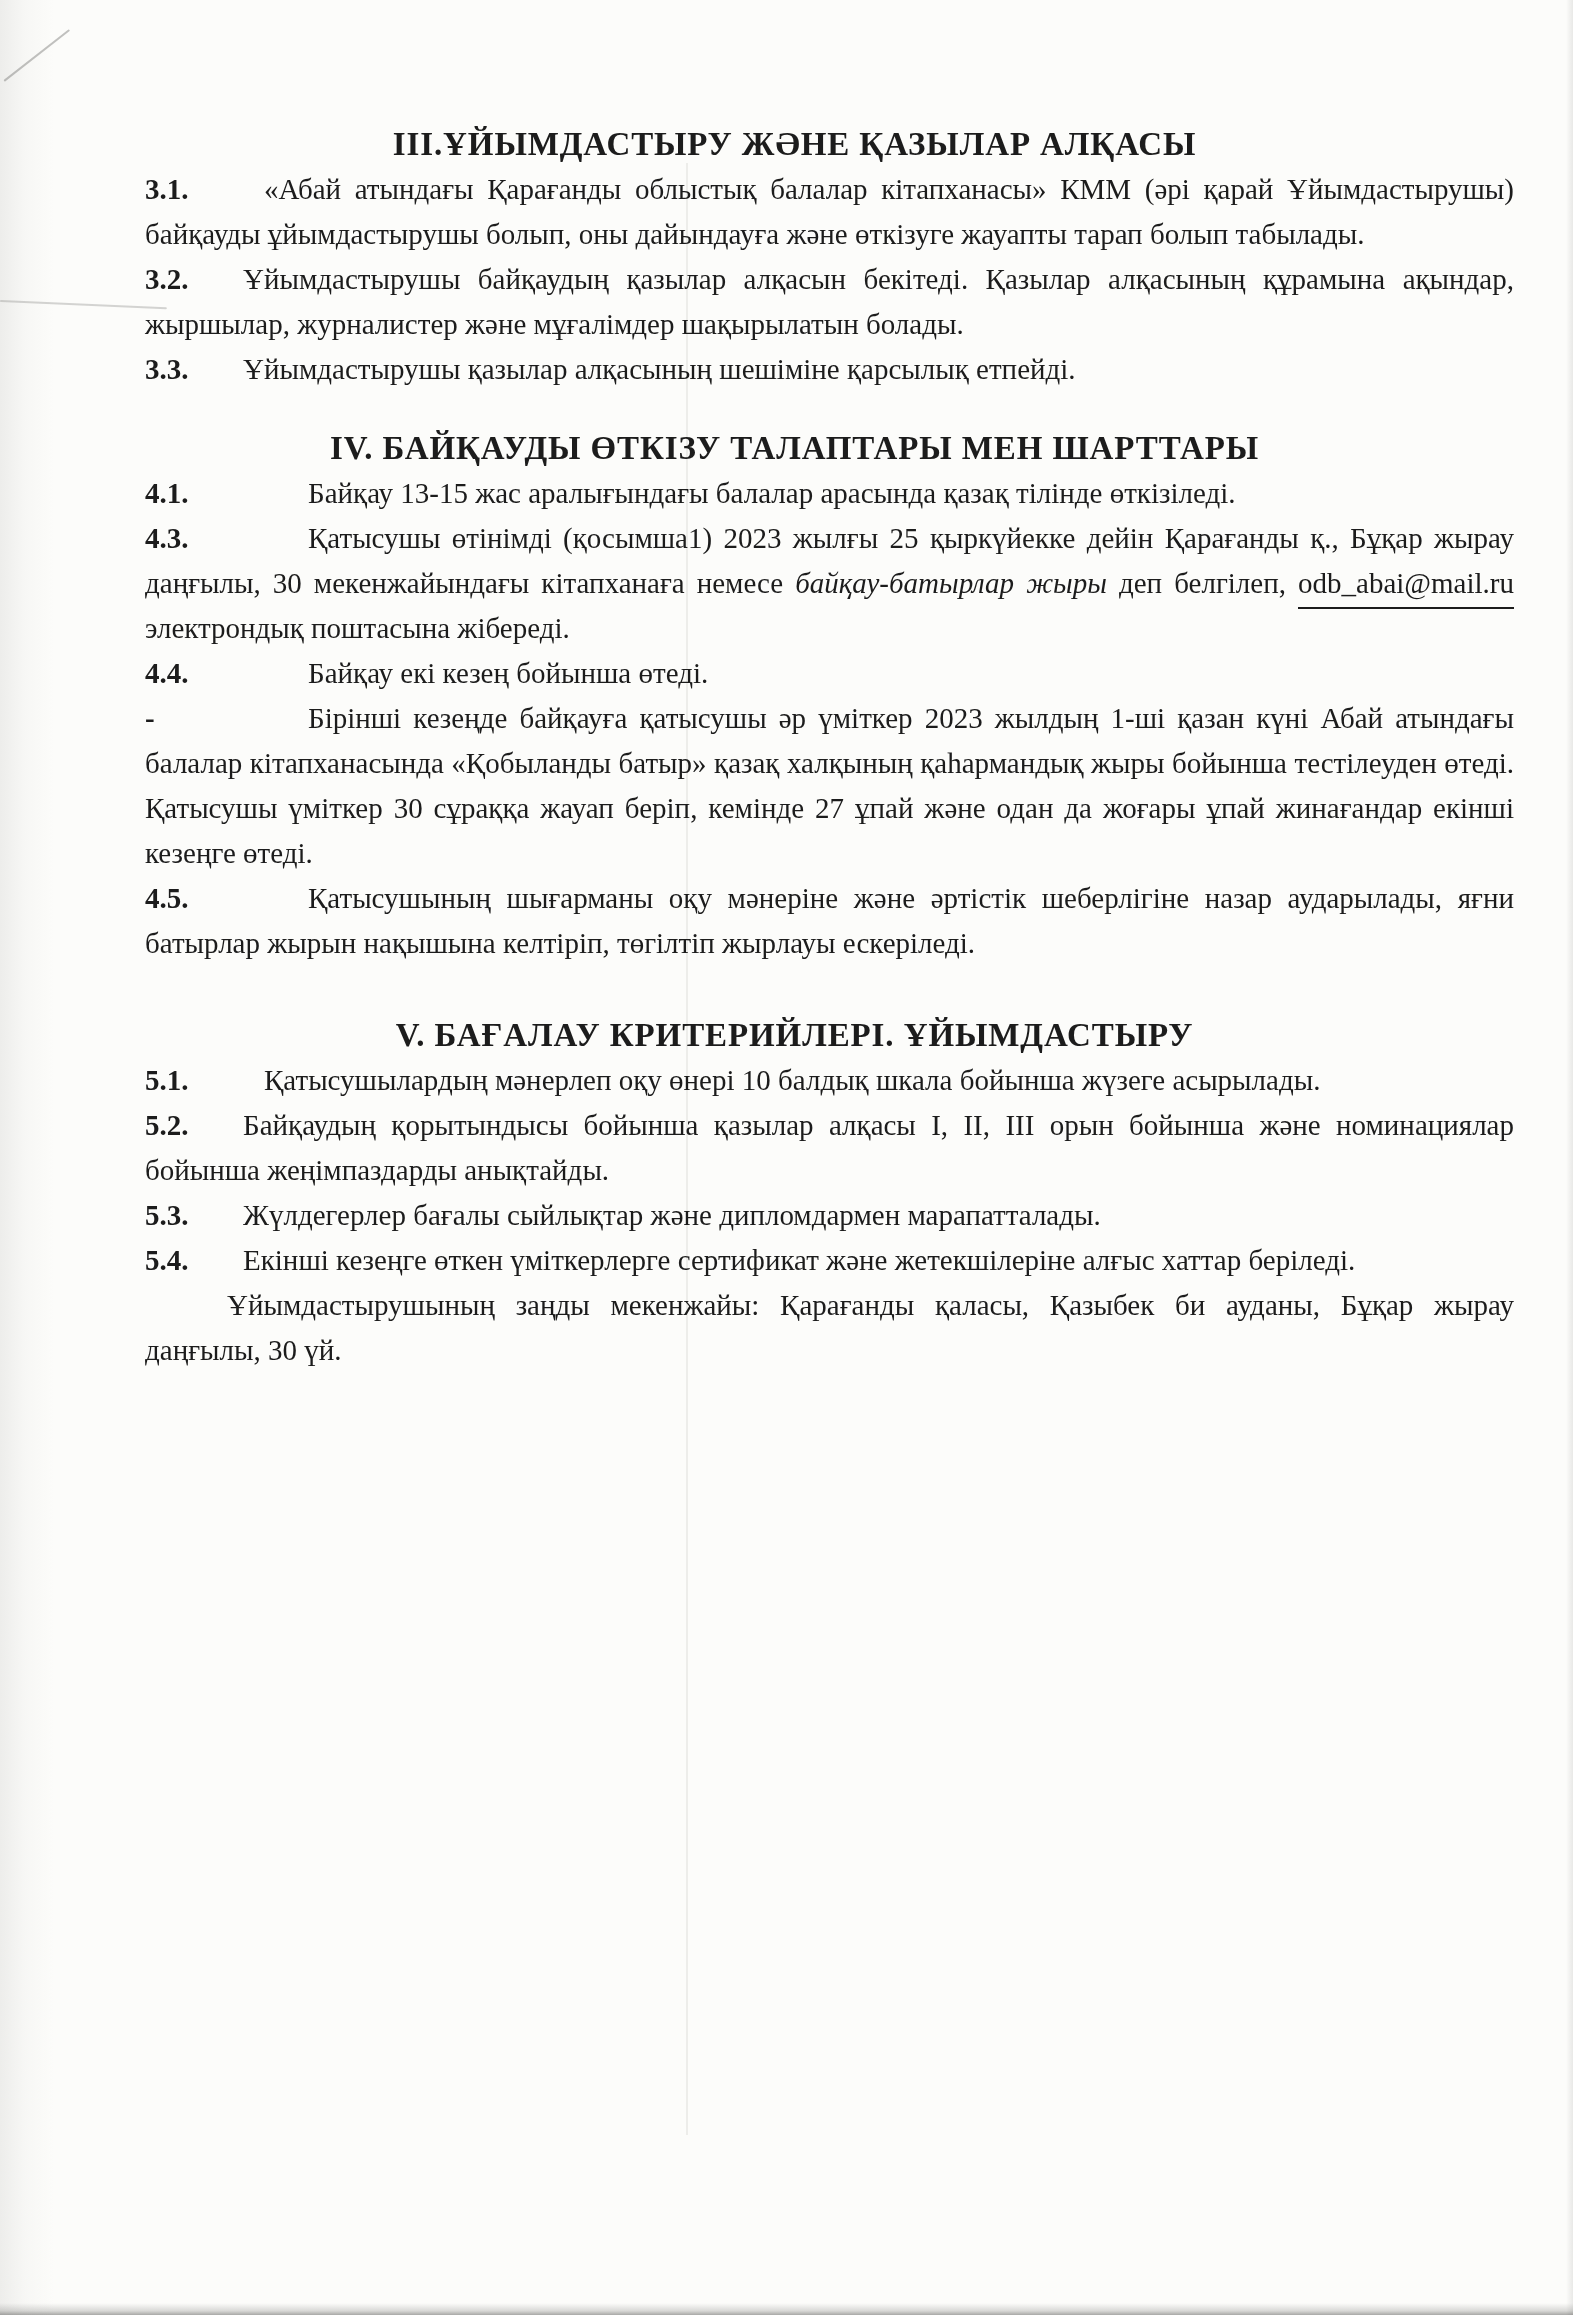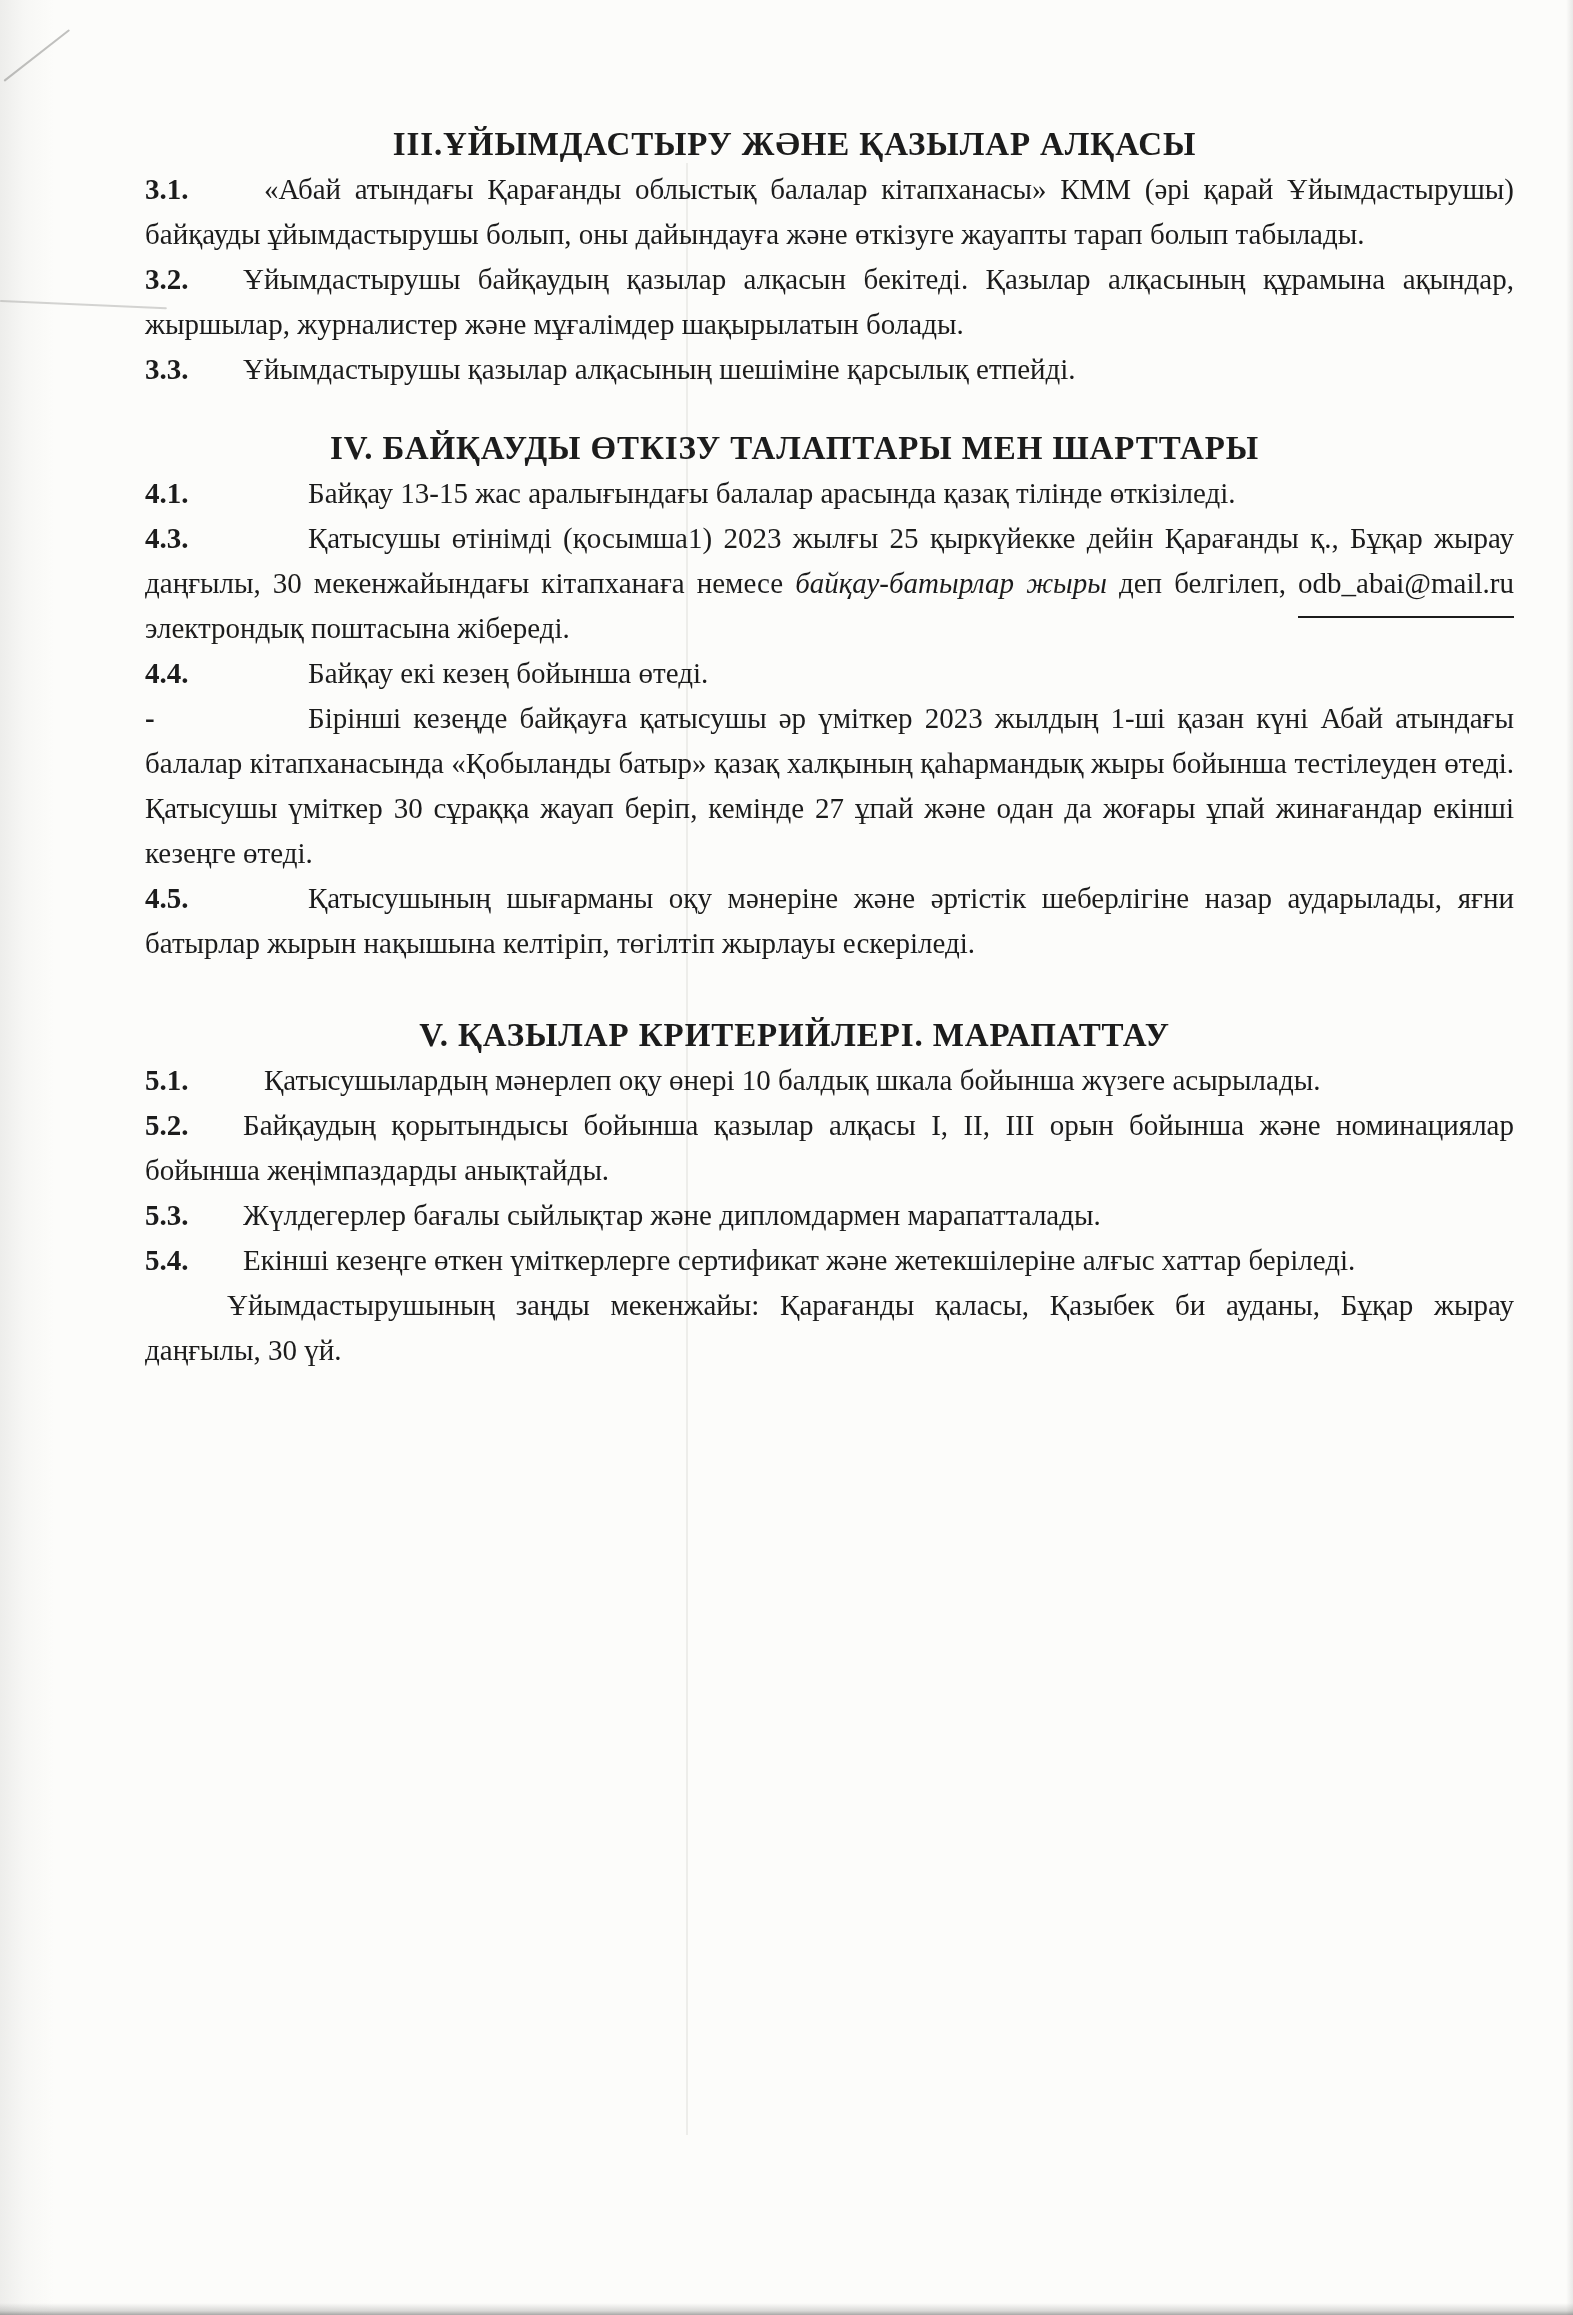--- a/index.html
+++ b/index.html
@@ -61,21 +61,21 @@
   .tab-sm { width: 98px; }
   .tab-md { width: 119px; }
   .tab-lg { width: 163px; }
   .num.dash { font-weight: normal; }
   .mt-58 { margin-top: 52px; }
   .mt-52 { margin-top: 47px; }
   .mt-45 { margin-top: 41px; }
   .mt-8  { margin-top: 7.2px; }
   .mt-55 { margin-top: 50px; }
   .bi { font-weight: normal; font-style: italic; }
-  .email { border-bottom: 2.7px solid #1c1c1c; padding-bottom: 17px; }
+  .email { border-bottom: 2.7px solid #1c1c1c; padding-bottom: 8px; }
   .address { text-indent: 82px; }
 </style>
 </head>
 <body>
 
 <div class="scan">
   <div class="crease-1"></div>
   <div class="crease-2"></div>
   <div class="streak"></div>
 
@@ -96,21 +96,21 @@
 
     <p class="para mt-8"><span class="num tab-lg">4.3.</span><span>Қатысушы өтінімді (қосымша1) 2023 жылғы 25 қыркүйекке дейін Қарағанды қ., Бұқар жырау даңғылы, 30 мекенжайындағы кітапханаға немесе</span> <span class="bi">байқау-батырлар жыры</span> <span>деп белгілеп,</span> <span class="email">odb_abai@mail.ru</span> <span>электрондық поштасына жібереді.</span></p>
 
     <p class="para"><span class="num tab-lg">4.4.</span><span>Байқау екі кезең бойынша өтеді.</span></p>
 
     <p class="para"><span class="num dash tab-lg">-</span><span>Бірінші кезеңде байқауға қатысушы әр үміткер 2023 жылдың 1-ші қазан күні Абай атындағы балалар кітапханасында «Қобыланды батыр» қазақ халқының қаһармандық жыры бойынша тестілеуден өтеді. Қатысушы үміткер 30 сұраққа жауап беріп, кемінде 27 ұпай және одан да жоғары ұпай жинағандар екінші кезеңге өтеді.</span></p>
 
 
     <p class="para"><span class="num tab-lg">4.5.</span><span>Қатысушының шығарманы оқу мәнеріне және әртістік шеберлігіне назар аударылады, яғни батырлар жырын нақышына келтіріп, төгілтіп жырлауы ескеріледі.</span></p>
 
-    <h2 class="heading h5">V. ҚАЗЫЛАР КРИТЕРИЙЛЕРІ. МАРАПАТТАУ</h2>
+    <h2 class="heading h5">V. БАҒАЛАУ КРИТЕРИЙЛЕРІ. ҰЙЫМДАСТЫРУ</h2>
 
     <p class="para mt-45"><span class="num tab-md">5.1.</span><span>Қатысушылардың мәнерлеп оқу өнері 10 балдық шкала бойынша жүзеге асырылады.</span></p>
 
     <p class="para"><span class="num tab-sm">5.2.</span><span>Байқаудың қорытындысы бойынша қазылар алқасы I, II, III орын бойынша және номинациялар бойынша жеңімпаздарды анықтайды.</span></p>
 
     <p class="para"><span class="num tab-sm">5.3.</span><span>Жүлдегерлер бағалы сыйлықтар және дипломдармен марапатталады.</span></p>
 
     <p class="para"><span class="num tab-sm">5.4.</span><span>Екінші кезеңге өткен үміткерлерге сертификат және жетекшілеріне алғыс хаттар беріледі.</span></p>
 
     <p class="para address mt-55">Ұйымдастырушының заңды мекенжайы: Қарағанды қаласы, Қазыбек би ауданы, Бұқар жырау даңғылы, 30 үй.</p>

